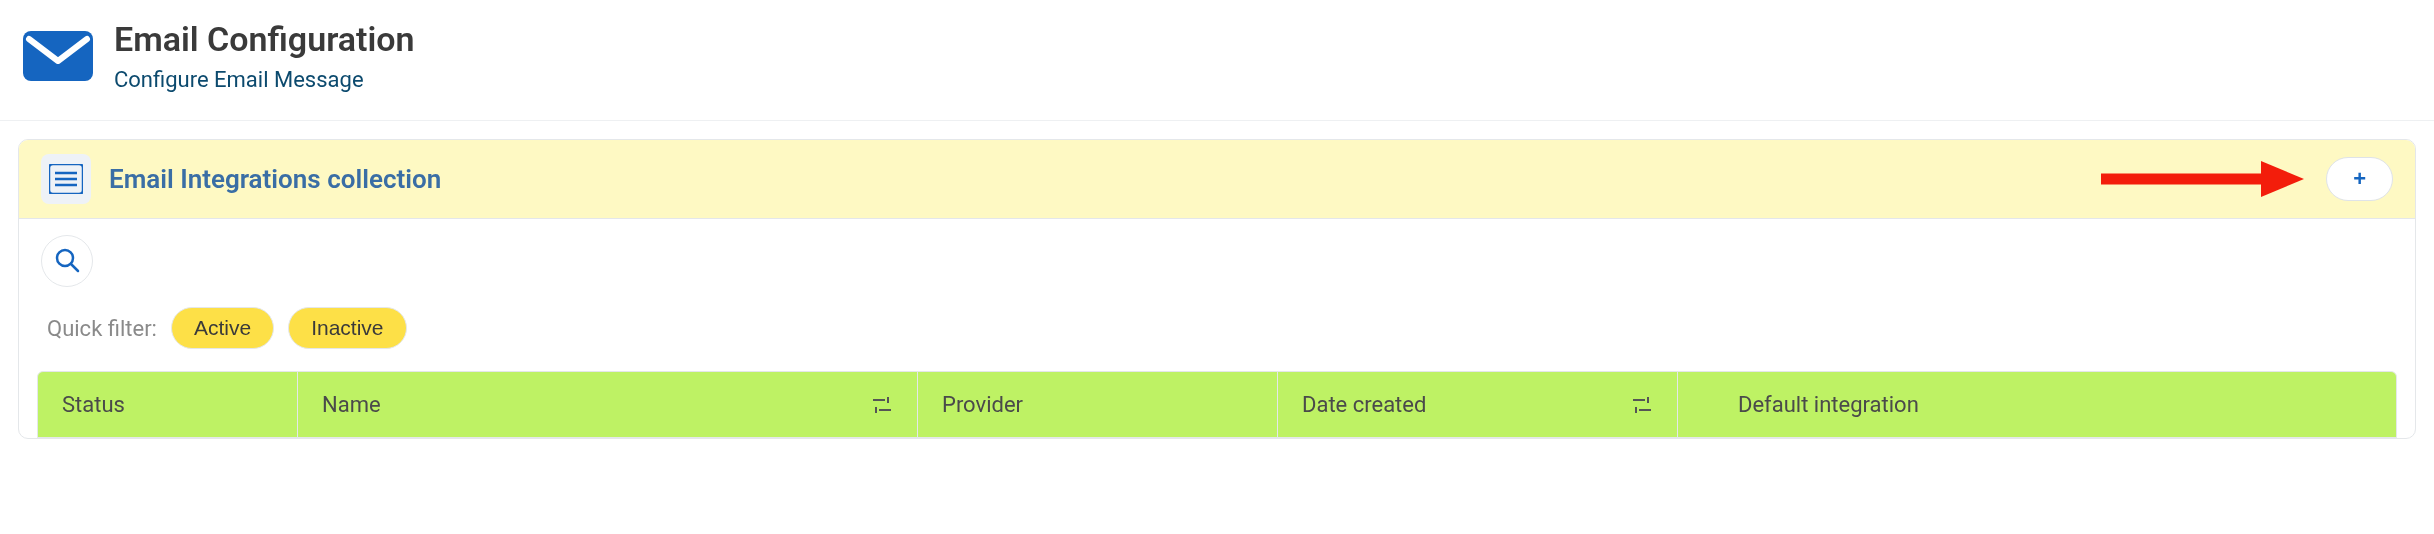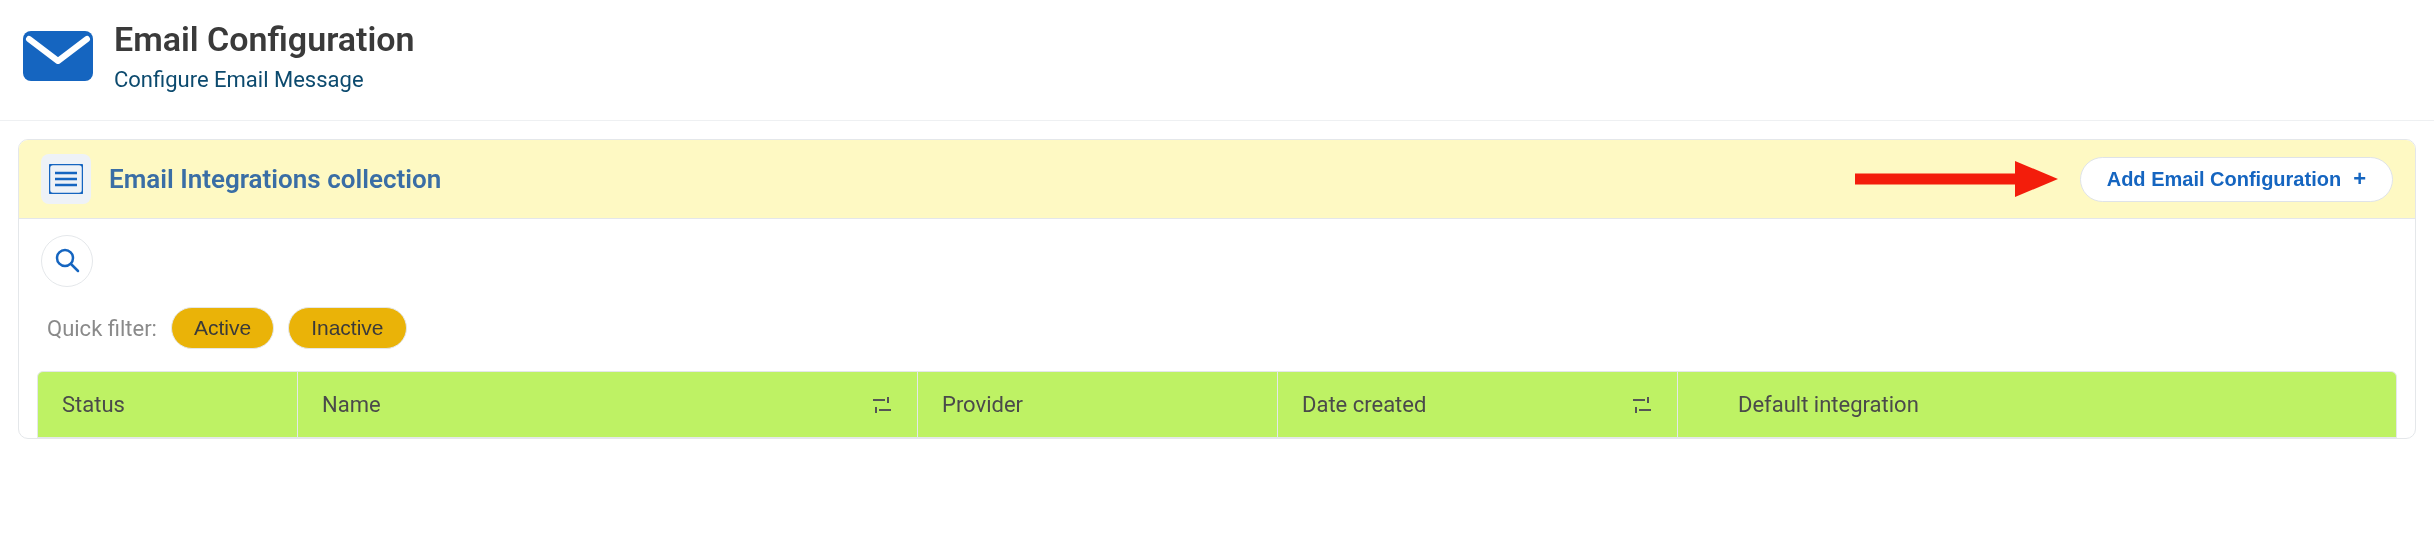--- a/index.html
+++ b/index.html
@@ -125,21 +125,21 @@
     gap: 14px;
     padding: 12px 28px 22px 28px;
   }
   .qf-label {
     font-size: 22px;
     color: #8a8a8a;
   }
   .chip {
     padding: 8px 22px;
     border: 1px solid #e4e7ea;
-    background: #eab308;
+    background: #fde047;
     border-radius: 26px;
     font-size: 21px;
     color: #3a3a3a;
     cursor: pointer;
   }
 
   
   .table-wrap {
     padding: 0 18px 0 18px;
   }
@@ -198,21 +198,20 @@
       <div class="panel-title">Email Integrations collection</div>
     </div>
     <div class="panel-header-right">
       <div class="arrow-annotation">
         <svg width="210" height="40" viewBox="0 0 210 40">
           <line x1="5" y1="20" x2="170" y2="20" stroke="#f31d0b" stroke-width="11"></line>
           <polygon points="165,2 208,20 165,38" fill="#f31d0b"></polygon>
         </svg>
       </div>
       <button class="add-btn">
-        <span>Add Email Configuration</span>
         <span class="plus">+</span>
       </button>
     </div>
   </div>
 
   <div class="toolbar">
     <button class="search-btn">
       <span>
         <svg width="26" height="26" viewBox="0 0 26 26">
           <circle cx="11" cy="11" r="8" fill="none" stroke="#1565c0" stroke-width="2.5"></circle>

